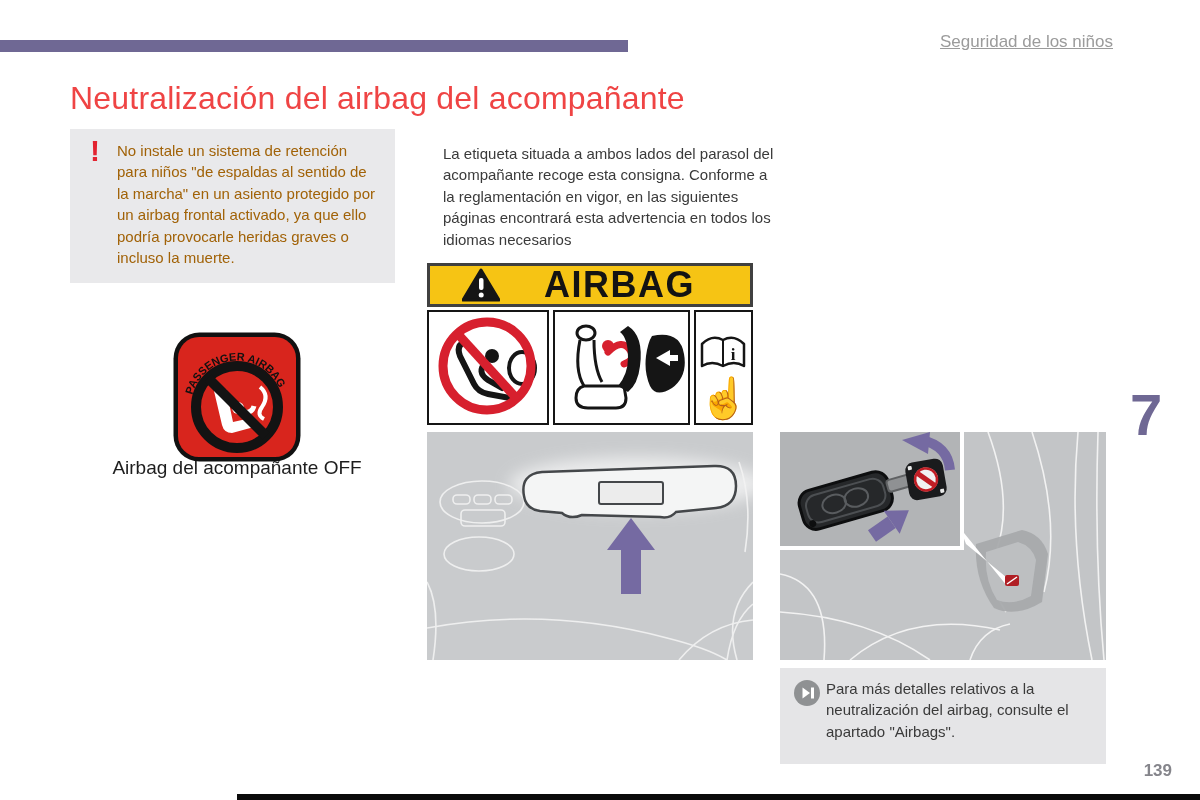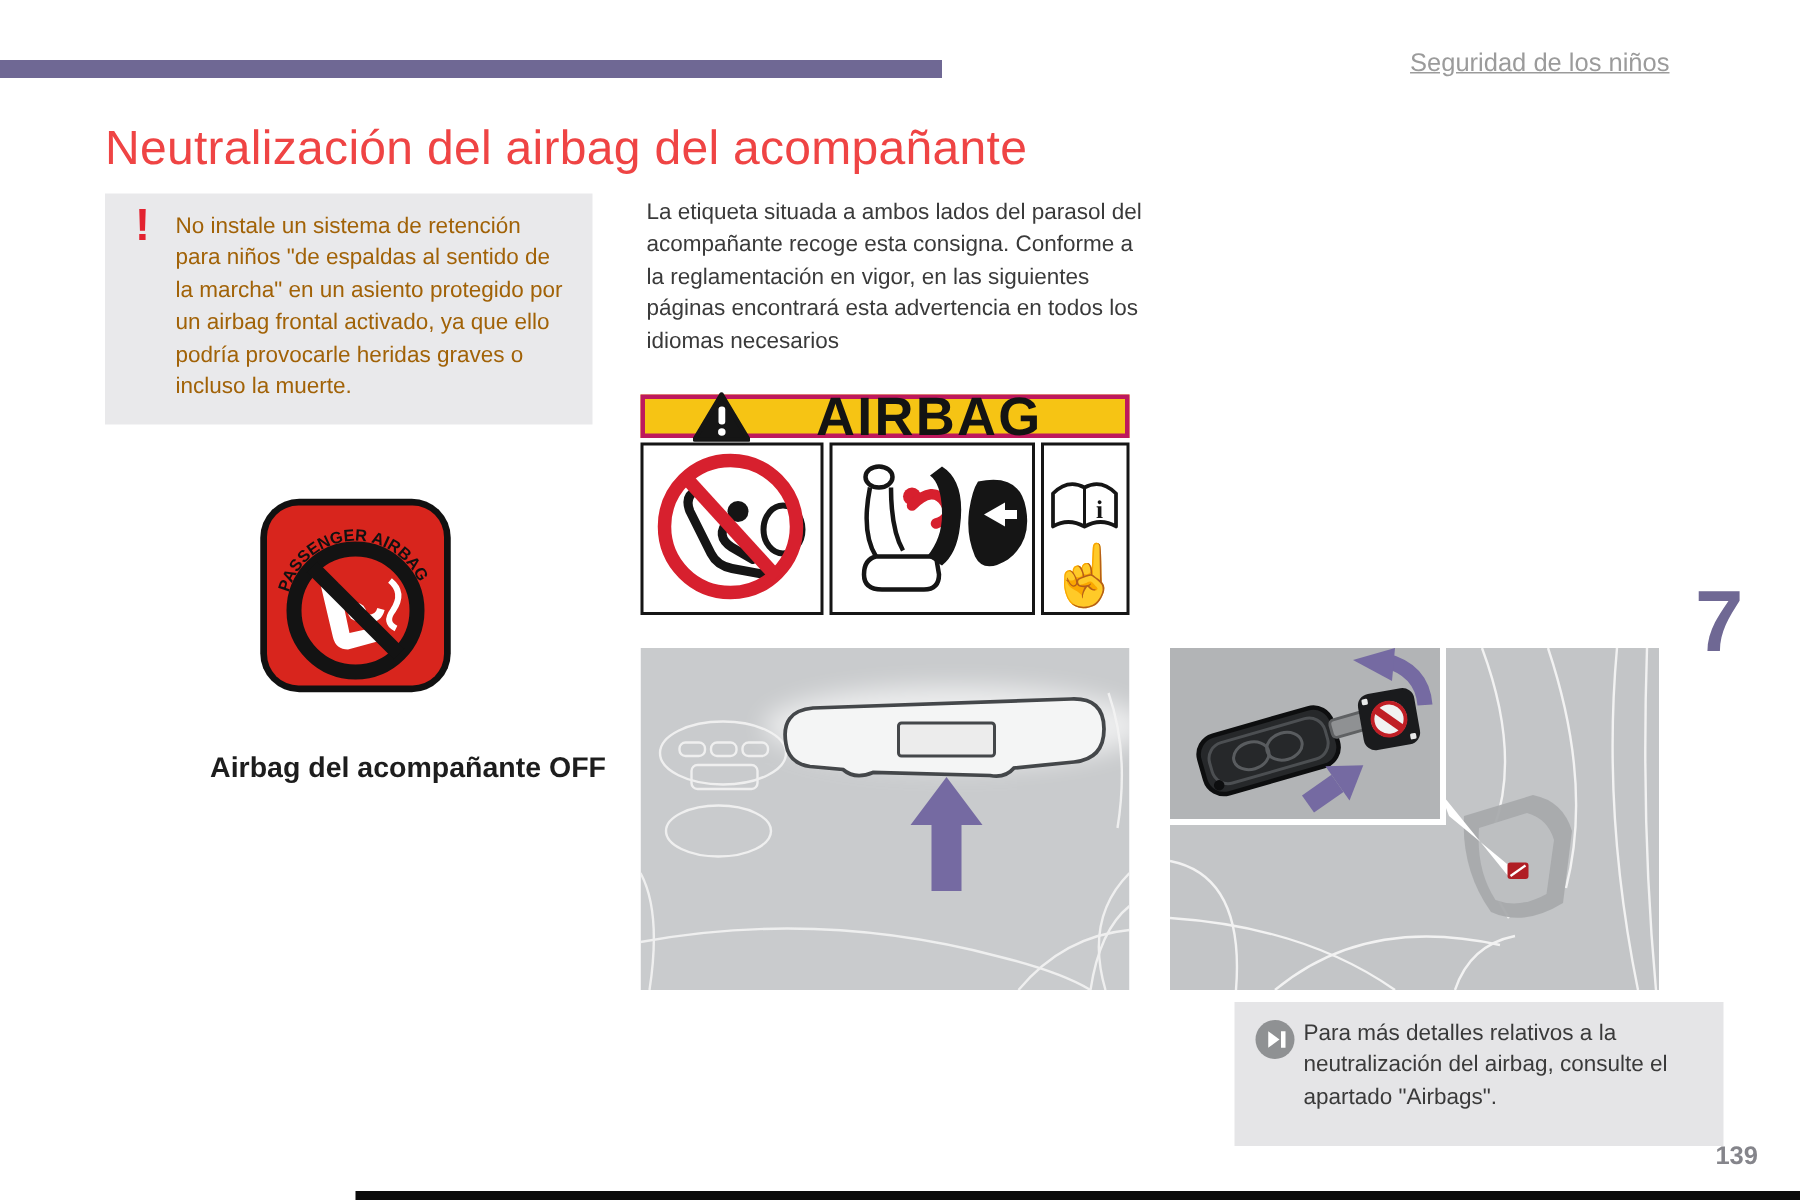--- a/index.html
+++ b/index.html
@@ -11,37 +11,37 @@
   .section-header { position:absolute; top:32px; right:87px; font-size:17px; color:#9b9b9b;text-decoration:underline; }
   .page-title { position:absolute; left:70px; top:80px; font-size:32px; font-weight:400; color:#ef4444; letter-spacing:.2px; }
 
   .warning-box { position:absolute; left:70px; top:129px; width:325px; height:154px; background:#e9e9eb; }
   .warning-bang { position:absolute; left:20px; top:7px; color:#e32330; font-size:30px; font-weight:bold; line-height:1; }
   .warning-text { position:absolute; left:47px; top:11px; width:264px; font-size:15px; line-height:1.43; color:#a16207; }
 
   .intro-text { position:absolute; left:427px; top:127px; width:334px; font-size:15px; line-height:1.43; color:#3a3a3a; }
 
   .off-figure { position:absolute; left:172px; top:331px; width:130px; height:132px; }
-  .off-caption { position:absolute; left:70px; top:502px; width:334px; text-align:right;
-    font-size:19px; font-weight:bold; color:#1d1d1d; }
+  .off-caption { position:absolute; left:70px; top:457px; width:334px; text-align:center;
+    font-size:19px; font-weight:normal; color:#1d1d1d; }
 
   .airbag-label { position:absolute; left:427px; top:263px; width:326px; height:162px; box-sizing:border-box; }
-  .label-band { box-sizing:border-box; height:29px; background:#f6c414; border:3px solid #be185d;
+  .label-band { box-sizing:border-box; height:44px; background:#f6c414; border:3px solid #404040;
     display:flex; align-items:center; padding-left:32px; gap:44px; }
   .label-band-title { font-size:36px; font-weight:bold; letter-spacing:1.5px; color:#131313; line-height:1; }
   .label-panels { display:flex; gap:4px; margin-top:3px; height:115px; }
   .label-panel { box-sizing:border-box; background:#ffffff; border:2.5px solid #151515;
     display:flex; align-items:center; justify-content:center; }
   .panel-1 { width:122px; } .panel-2 { width:137px; } .panel-3 { width:59px; }
 
   .figure { position:absolute; width:326px; height:228px; top:432px; }
   .figure-visor { left:427px; }
   .figure-key  { left:780px; }
 
-  .info-box { position:absolute; left:780px; top:668px; width:326px; height:96px; background:#e5e5e7;margin-left:43px; }
+  .info-box { position:absolute; left:780px; top:668px; width:326px; height:96px; background:#e5e5e7; }
   .info-icon { position:absolute; left:13px; top:11px; }
   .info-text { position:absolute; left:46px; top:10px; width:266px; font-size:15px; line-height:1.43; color:#3a3a3a; }
 
   .chapter-number { position:absolute; left:1130px; top:386px; font-size:58px; font-weight:bold;
     color:#6f6894; line-height:1; }
   .page-number { position:absolute; right:28px; top:761px; font-size:17px; font-weight:bold; color:#85858b; }
   .bottom-bar { position:absolute; left:237px; top:794px; width:963px; height:6px; background:#0b0b0b; }
 </style>
 </head>
 <body>
@@ -50,21 +50,21 @@
 
   <div class="header-bar"></div>
   <div class="section-header">Seguridad de los niños</div>
   <h1 class="page-title" style="margin:0">Neutralización del airbag del acompañante</h1>
 
   <div class="warning-box">
     <span class="warning-bang">!</span>
     <p class="warning-text" style="margin:0">No instale un sistema de retención para niños "de espaldas al sentido de la marcha" en un asiento protegido por un airbag frontal activado, ya que ello podría provocarle heridas graves o incluso la muerte.</p>
   </div>
 
-  <p class="intro-text" style="margin:4px">La etiqueta situada a ambos lados del parasol del acompañante recoge esta consigna. Conforme a la reglamentación en vigor, en las siguientes páginas encontrará esta advertencia en todos los idiomas necesarios</p>
+  <p class="intro-text" style="margin:16px">La etiqueta situada a ambos lados del parasol del acompañante recoge esta consigna. Conforme a la reglamentación en vigor, en las siguientes páginas encontrará esta advertencia en todos los idiomas necesarios</p>
 
   <div class="off-figure">
     <svg width="130" height="132" viewBox="0 0 130 132">
       <rect x="1.5" y="1.5" width="127" height="129" rx="26" fill="#111111"></rect>
       <rect x="6" y="6" width="118" height="120" rx="21" fill="#d8251d"></rect>
       <path id="offArc" d="M 20,66 A 46,46 0 0 1 110,66" fill="none"></path>
       <text font-size="11" font-weight="bold" fill="#111111">
         <textPath href="#offArc" startOffset="2" textLength="114" lengthAdjust="spacingAndGlyphs">PASSENGER AIRBAG</textPath>
       </text>
       <g fill="#ffffff">

